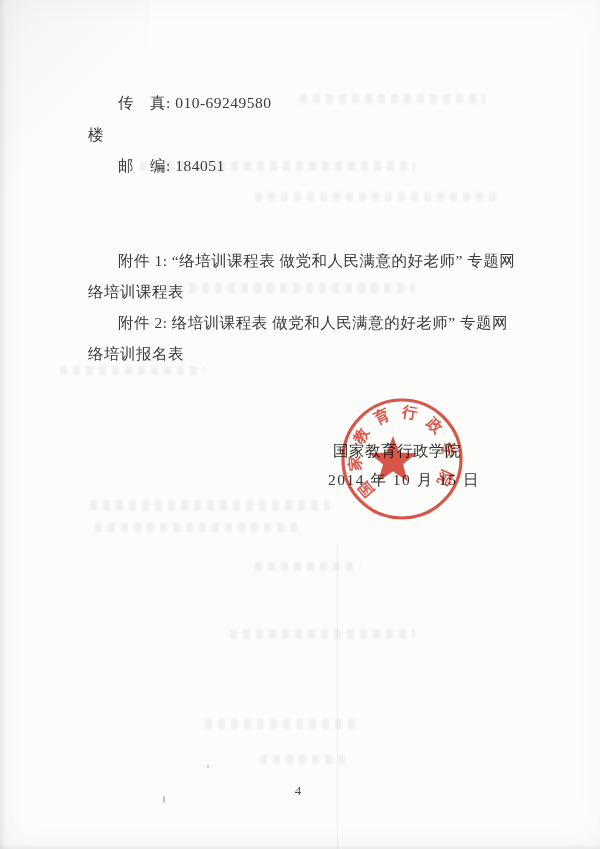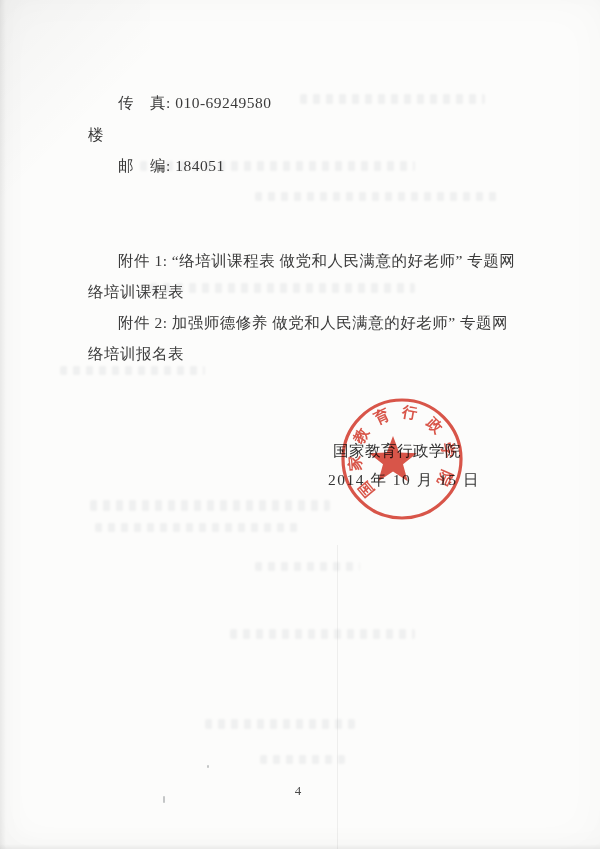--- a/index.html
+++ b/index.html
@@ -77,21 +77,21 @@
 
   <div class="block" style="top:87px;">
     <div class="line indent">传　真: 010-69249580</div>
     <div class="line">楼</div>
     <div class="line indent">邮　编: 184051</div>
   </div>
 
   <div class="block attachments" style="top:245px;">
     <div class="line indent">附件 1: “络培训课程表 做党和人民满意的好老师” 专题网</div>
     <div class="line">络培训课程表</div>
-    <div class="line indent">附件 2: 加强师德修养 做党和人民满意的好老师” 专题网</div>
+    <div class="line indent">附件 2: 络培训课程表 做党和人民满意的好老师” 专题网</div>
     <div class="line">络培训报名表</div>
   </div>
 
   <div class="sig-org">国家教育行政学院</div>
   <div class="sig-date">2014 年 10 月 15 日</div>
 
   <svg class="seal" viewBox="-76 -76 152 152">
     <circle cx="0" cy="-1" r="59" fill="none" stroke-width="3.2" stroke="#d8473a"></circle>
     <g id="seal-ring-chars">
         <text transform="translate(-36.0 29.2) rotate(-130.0)" class="seal-char" dominant-baseline="central" fill="#d8473a">国</text>

